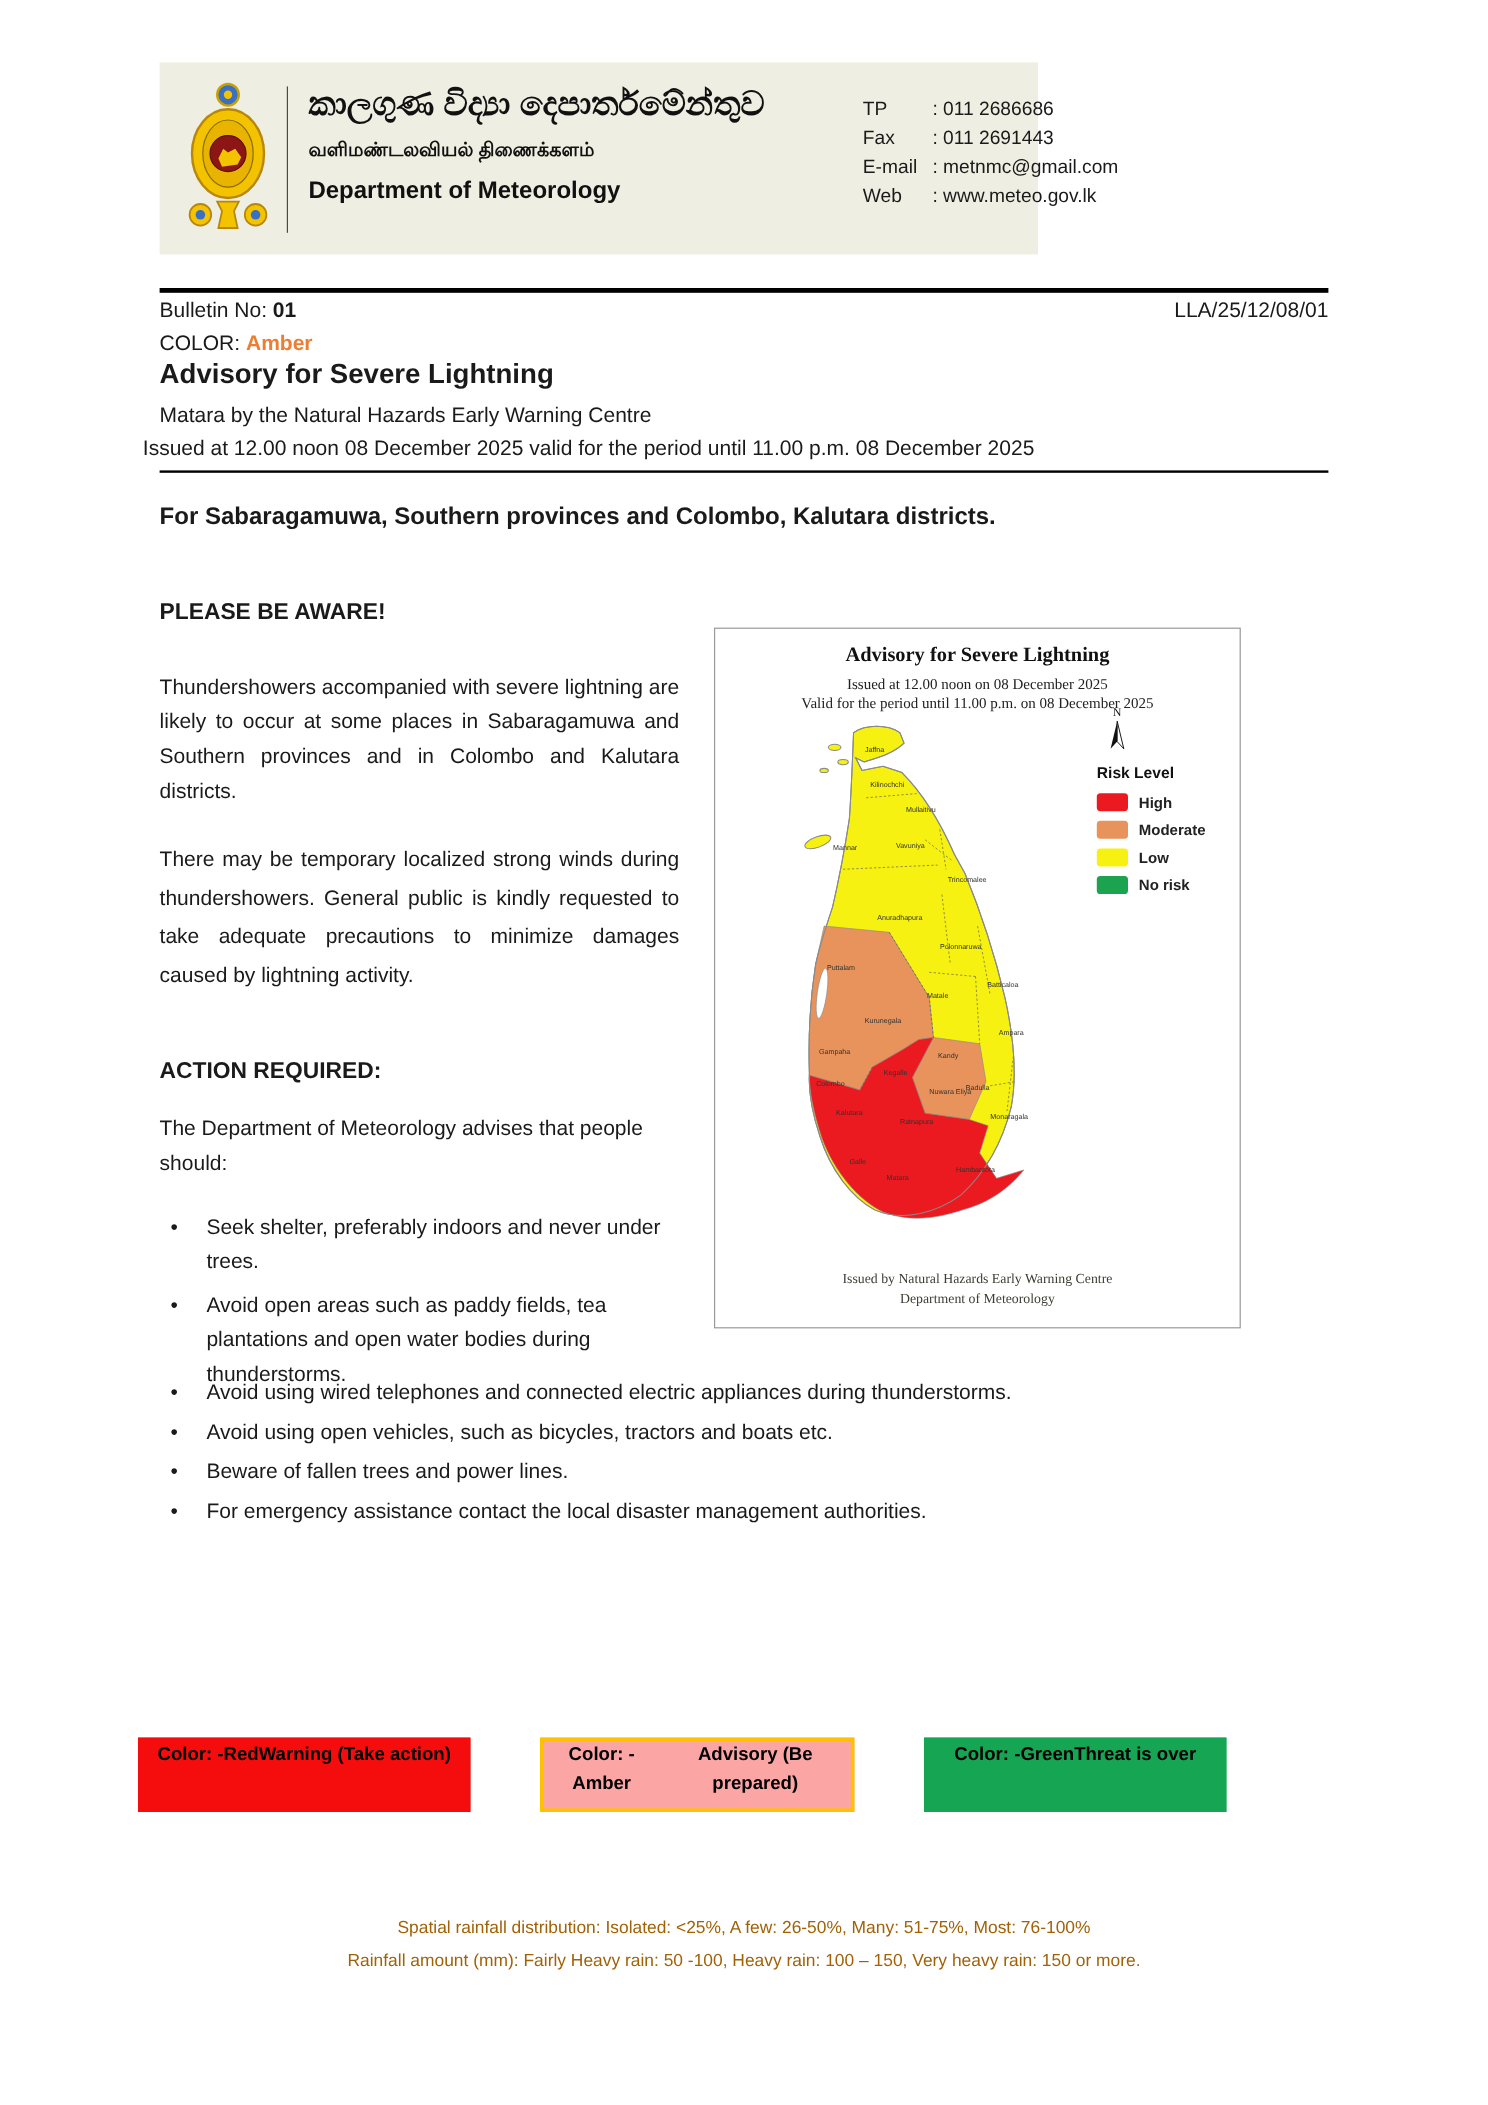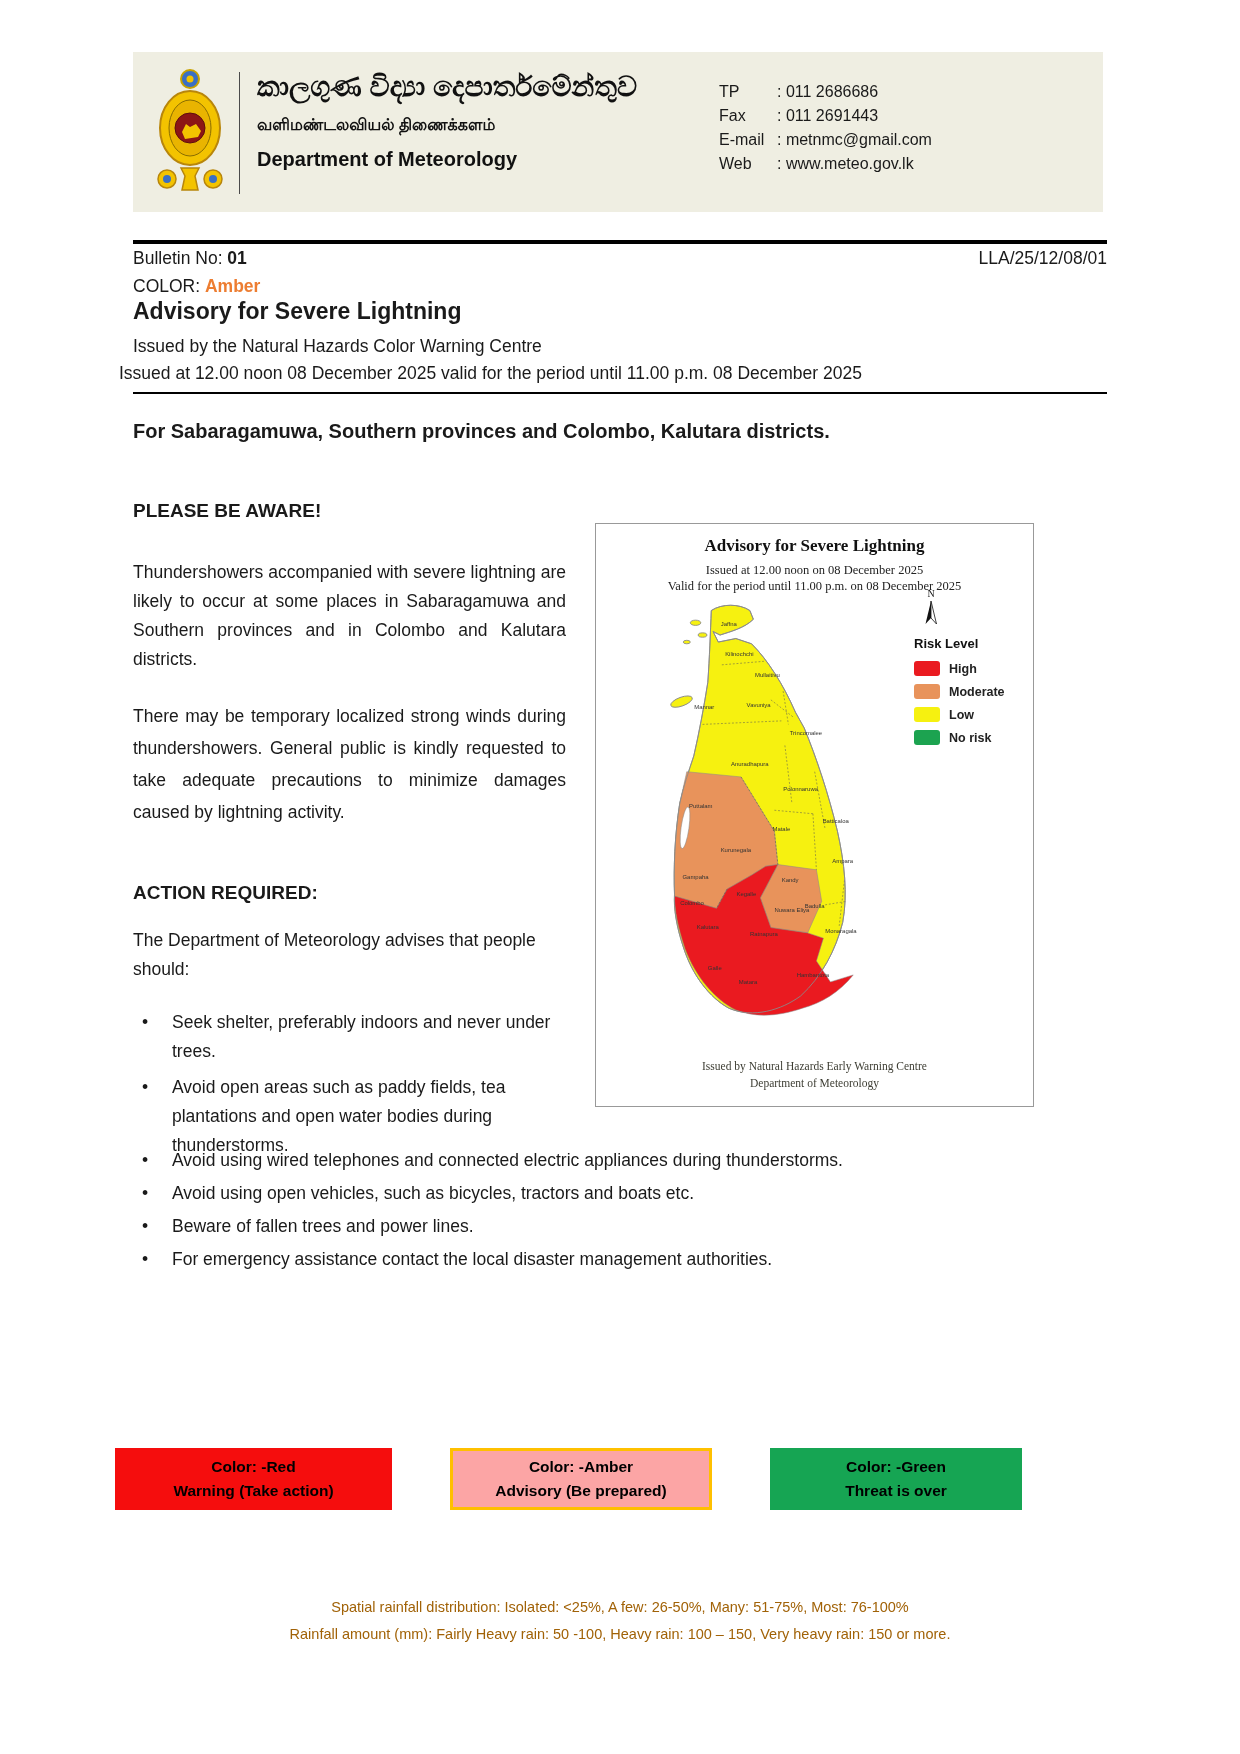--- a/index.html
+++ b/index.html
@@ -2,21 +2,21 @@
 <html style="--risk-high: #EA1A20; --risk-moderate: #E8935B; --risk-low: #F6F110; --risk-no: #1CA350;"><head>
 <meta charset="utf-8">
 <style>
   html,body{margin:0;padding:0;}
   body{
     width:1240px;height:1754px;position:relative;background:#ffffff;
     font-family:"Liberation Sans","DejaVu Sans",sans-serif;color:#1a1a1a;
     overflow:hidden;
   }
   
-  .letterhead{position:absolute;left:133px;top:52px;width:970px;height:160px;background:#EFEEE2;}
+  .letterhead{position:absolute;left:133px;top:52px;width:732px;height:160px;background:#EFEEE2;}
   .emblem{position:absolute;left:22px;top:14px;width:70px;height:130px;}
   .head-divider{position:absolute;left:106px;top:20px;width:1px;height:122px;background:#4a4a4a;}
   .head-titles{position:absolute;left:124px;top:18px;width:450px;}
   .t-sinhala{font-size:28px;font-weight:700;color:#111;line-height:1.2;}
   .t-tamil{font-size:16px;font-weight:700;color:#111;margin-top:12px;}
   .t-english{font-size:20px;font-weight:700;color:#111;margin-top:12px;}
   .contacts{position:absolute;left:586px;top:28px;width:280px;font-size:16px;line-height:24px;}
   .contact-row{display:flex;}
   .contact-label{width:58px;flex:0 0 58px;}
   
@@ -58,21 +58,21 @@
   .map-cap{position:absolute;left:0;width:100%;text-align:center;font-family:"Liberation Serif","DejaVu Serif",serif;font-size:11.5px;color:#3d3d33;}
   .cap1{top:536px;}
   .cap2{top:553px;}
   .risk-high{fill:var(--risk-high,#EA1A20);}
   .risk-moderate{fill:var(--risk-moderate,#E8935B);}
   .risk-low{fill:var(--risk-low,#F6F110);}
   .coast{stroke:#8a8a8a;stroke-width:1;}
   .dline{stroke:#555;stroke-width:0.7;stroke-dasharray:2.2 2;fill:none;opacity:.85;}
   .dlabel{font-family:"Liberation Sans",sans-serif;font-size:6.8px;fill:#333;text-anchor:middle;}
   
-  .cbox{position:absolute;top:1448px;height:62px;display:flex;flex-direction:column;justify-content:center;text-align:center;font-size:15.5px;font-weight:700;color:#000;line-height:24px;box-sizing:border-box;}
+  .cbox{position:absolute;top:1448px;height:62px;display:flex;flex-direction:row;justify-content:center;text-align:center;font-size:15.5px;font-weight:700;color:#000;line-height:24px;box-sizing:border-box;}
   
   .footer{position:absolute;left:0;top:1594px;width:1240px;text-align:center;font-size:14.5px;line-height:27px;color:#a16207;}
 </style>
 </head>
 <body>
 
 <div class="letterhead">
   <svg class="emblem" viewBox="0 0 70 130" xmlns="http://www.w3.org/2000/svg">
     <circle cx="35" cy="13" r="9" fill="#3A6FC4" stroke="#C8A200" stroke-width="2"></circle>
     <circle cx="35" cy="13" r="3.5" fill="#F3C300"></circle>
@@ -113,21 +113,21 @@
 </div>
 
 <div class="rule1"></div>
 
 <div class="bulletin-row">
   <div><span>Bulletin No: </span><span class="bold">01</span></div>
   <div>LLA/25/12/08/01</div>
 </div>
 <div class="color-row"><span>COLOR: </span><span class="amber-word">Amber</span></div>
 <div class="adv-title">Advisory for Severe Lightning</div>
-<div class="issued-by">Issued by the Natural Hazards Color Warning Centre</div>
+<div class="issued-by">Matara by the Natural Hazards Early Warning Centre</div>
 <div class="issued-at">Issued at 12.00 noon 08 December 2025 valid for the period until 11.00 p.m. 08 December 2025</div>
 <div class="rule2"></div>
 
 <div class="target-heading">For Sabaragamuwa, Southern provinces and Colombo, Kalutara districts.</div>
 
 <div class="aware-heading">PLEASE BE AWARE!</div>
 <div class="para1">Thundershowers accompanied with severe lightning are likely to occur at some places in Sabaragamuwa and Southern provinces and in Colombo and Kalutara districts.</div>
 <div class="para2">There may be temporary localized strong winds during thundershowers. General public is kindly requested to take adequate precautions to minimize damages caused by lightning activity.</div>
 <div class="action-heading">ACTION REQUIRED:</div>
 <div class="action-intro">The Department of Meteorology advises that people should:</div>

